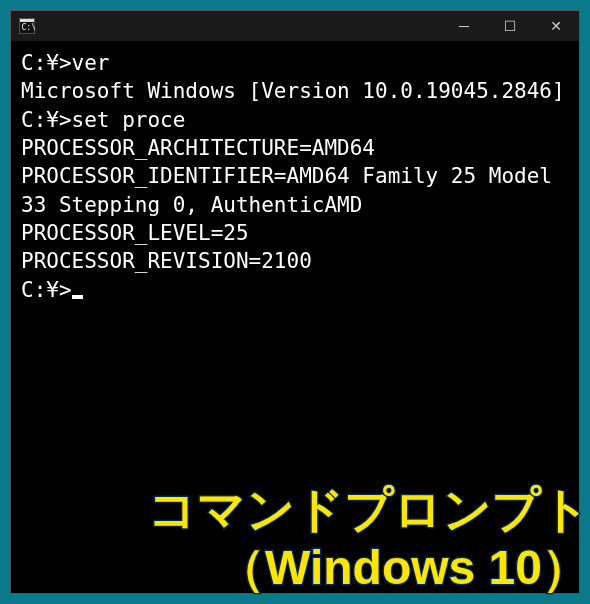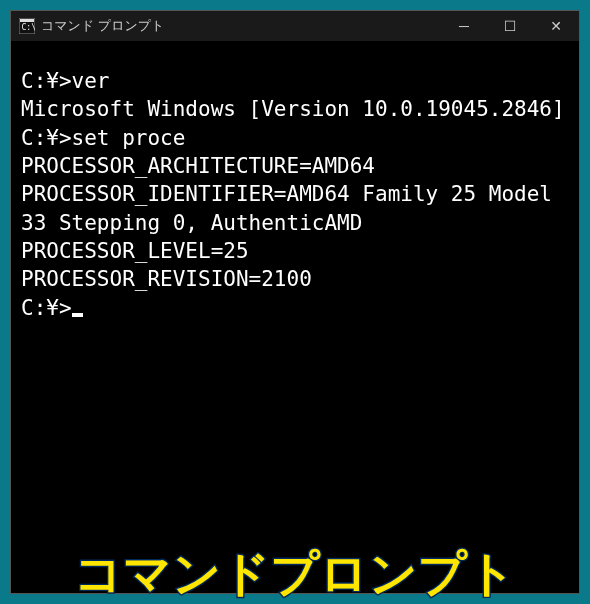--- a/index.html
+++ b/index.html
@@ -47,41 +47,41 @@
       align-items: center;
       justify-content: center;
       color: #ccc;
       font-size: 14px;
       font-family: "Segoe UI Symbol", sans-serif;
     }
     .terminal {
       flex: 1;
       background: #000;
       color: #fff;
-      padding: 26px 10px;
+      padding: 8px 10px;
       font-family: "MS Gothic", "Consolas", monospace;
       font-size: 21px;
       line-height: 1.35;
       white-space: pre-wrap;
       word-break: break-all;
       overflow: hidden;
     }
     .terminal .line { display: block; }
     .cursor {
       display: inline-block;
       width: 11px;
       height: 4px;
       background: #fff;
       vertical-align: -2px;
       margin-left: 0;
     }
     .overlay {
       position: absolute;
-      left: 0; right: 0; bottom: 0;
-      text-align: center;
+      left: 0; right: 0; bottom: 6px;
+      text-align: right;
       font-family: "Meiryo", "Hiragino Kaku Gothic ProN", "MS PGothic", sans-serif;
       font-weight: 900;
       font-size: 48px;
       line-height: 1.22;
       color: #ffe600;
       -webkit-text-stroke: 2.8px #002a5c;
       paint-order: stroke fill;
       text-shadow: 0 0 2px #002a5c;
       letter-spacing: 0;
       pointer-events: none;
@@ -93,30 +93,30 @@
 
 <div class="window">
   <div class="titlebar">
     <span class="titlebar-icon">
       <svg viewBox="0 0 16 16">
         <rect x="0" y="0" width="16" height="16" fill="#111" stroke="#888" stroke-width="1"></rect>
         <rect x="1" y="1" width="14" height="3" fill="#ddd"></rect>
         <text x="2.5" y="12" font-size="8" fill="#eee" font-family="monospace">C:\</text>
       </svg>
     </span>
-    <span class="titlebar-title">コマンド プロンプト</span>
     <span class="titlebar-spacer"></span>
     <div class="titlebar-btn">
       <span>─</span>
     </div>
     <div class="titlebar-btn">
       <span>☐</span>
     </div>
     <div class="titlebar-btn close">
       <span>✕</span>
     </div>
   </div>
   <div class="terminal" id="terminal"><span class="line"></span><span class="line">C:¥&gt;ver</span><span class="line"></span><span class="line">Microsoft Windows [Version 10.0.19045.2846]</span><span class="line"></span><span class="line">C:¥&gt;set proce</span><span class="line">PROCESSOR_ARCHITECTURE=AMD64</span><span class="line">PROCESSOR_IDENTIFIER=AMD64 Family 25 Model 33 Stepping 0, AuthenticAMD</span><span class="line">PROCESSOR_LEVEL=25</span><span class="line">PROCESSOR_REVISION=2100</span><span class="line"></span><span class="line">C:¥&gt;<span class="cursor"></span></span></div>
 </div>
 
 <div class="overlay">
   <span class="oline">コマンドプロンプト</span>
+  <span class="oline">（Windows 10）</span>
 </div>
 
 </body></html>

